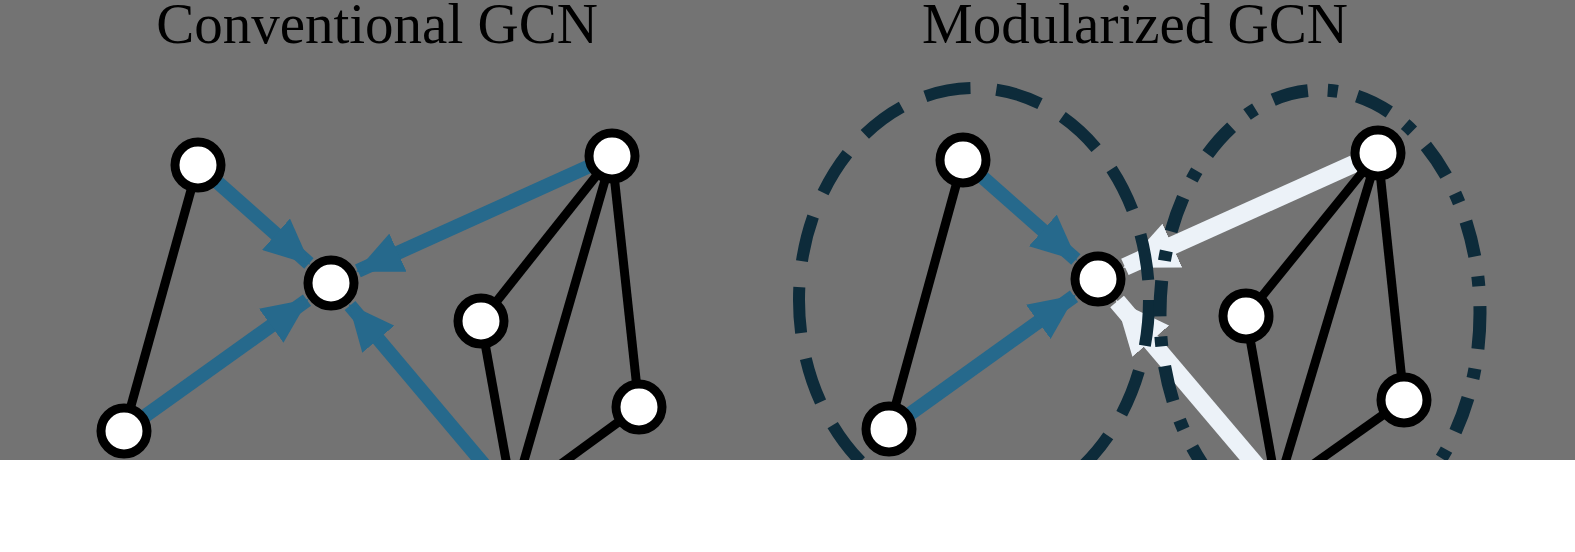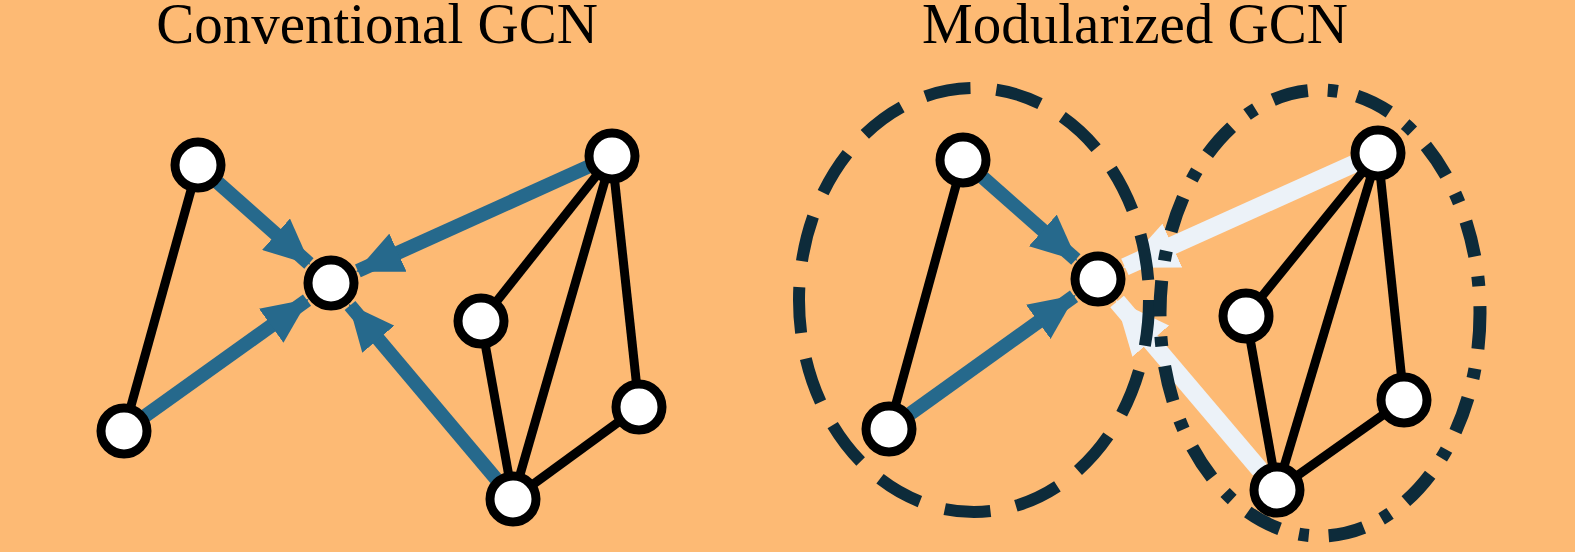--- a/index.html
+++ b/index.html
@@ -3,22 +3,22 @@
 <meta charset="utf-8">
 <style>
   html, body {
     margin: 0;
     padding: 0;
     background: #ffffff;
   }
   .stage {
     position: relative;
     width: 1575px;
-    height: 552px;
-    background: #fdba74;
+    height: 460px;
+    background: #737373;
     overflow: hidden;
     font-family: "Liberation Serif", "DejaVu Serif", serif;
     text-align: right;
   }
   .panel-title {
     position: absolute;
     top: -9px;
     transform: translateX(-50%);
     font-size: 57px;
     line-height: 1.15;

